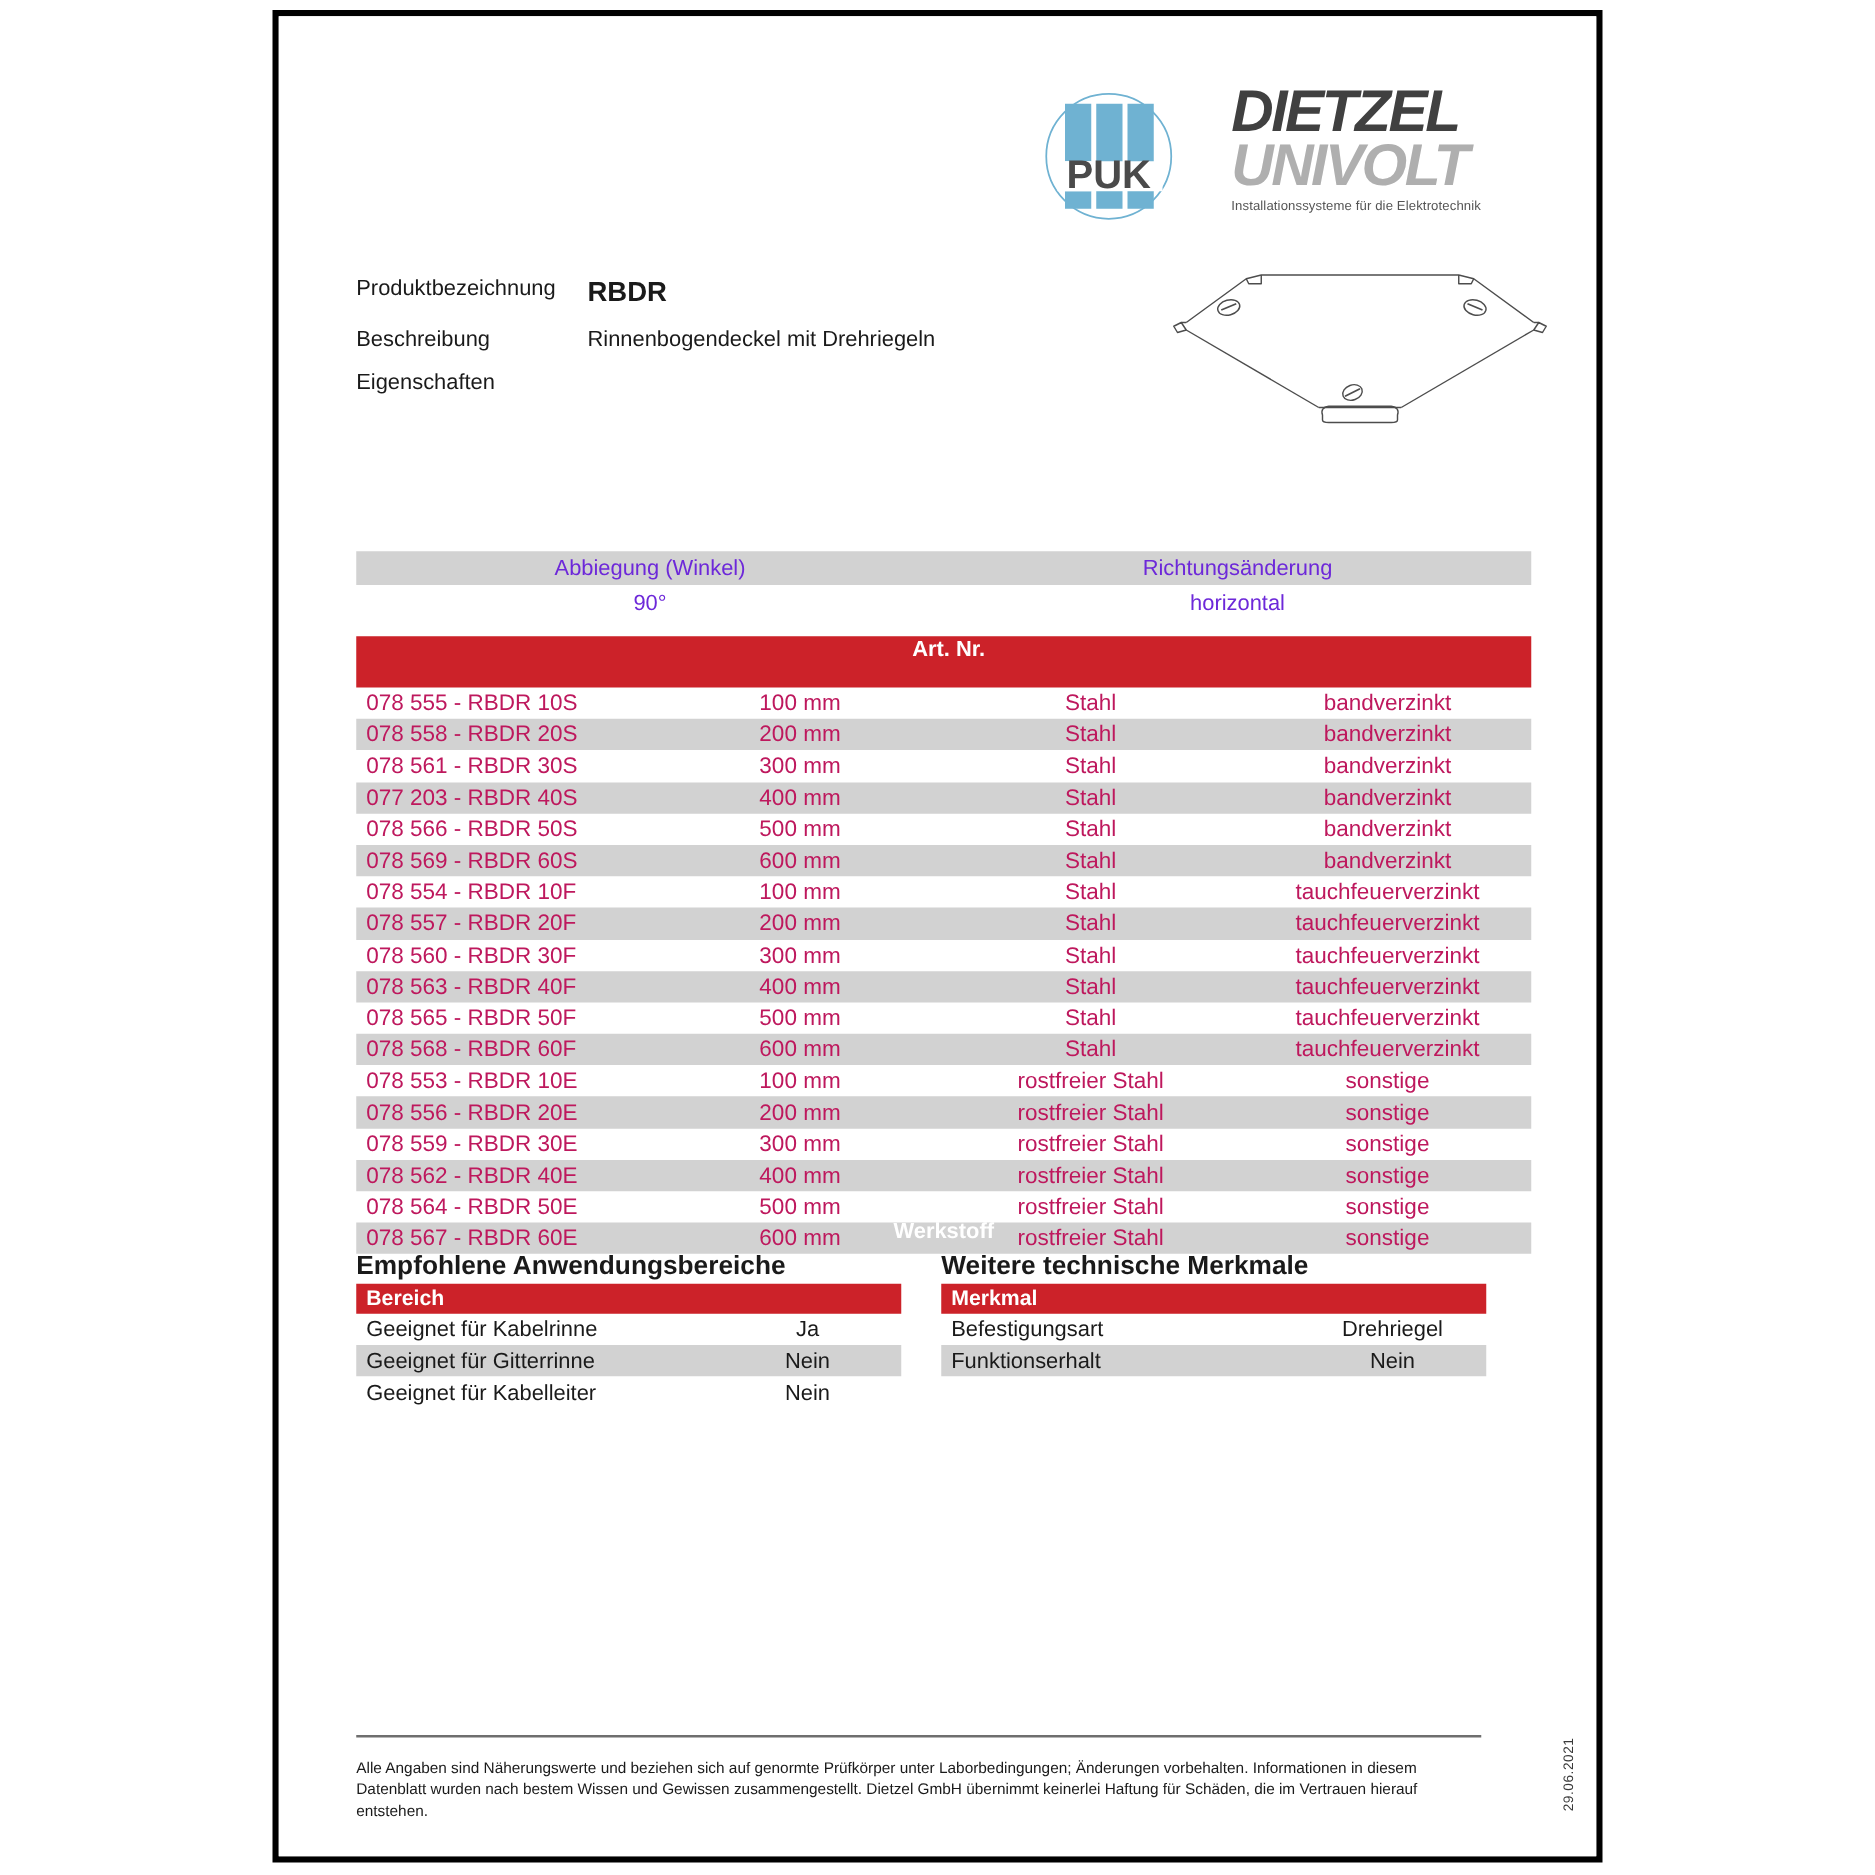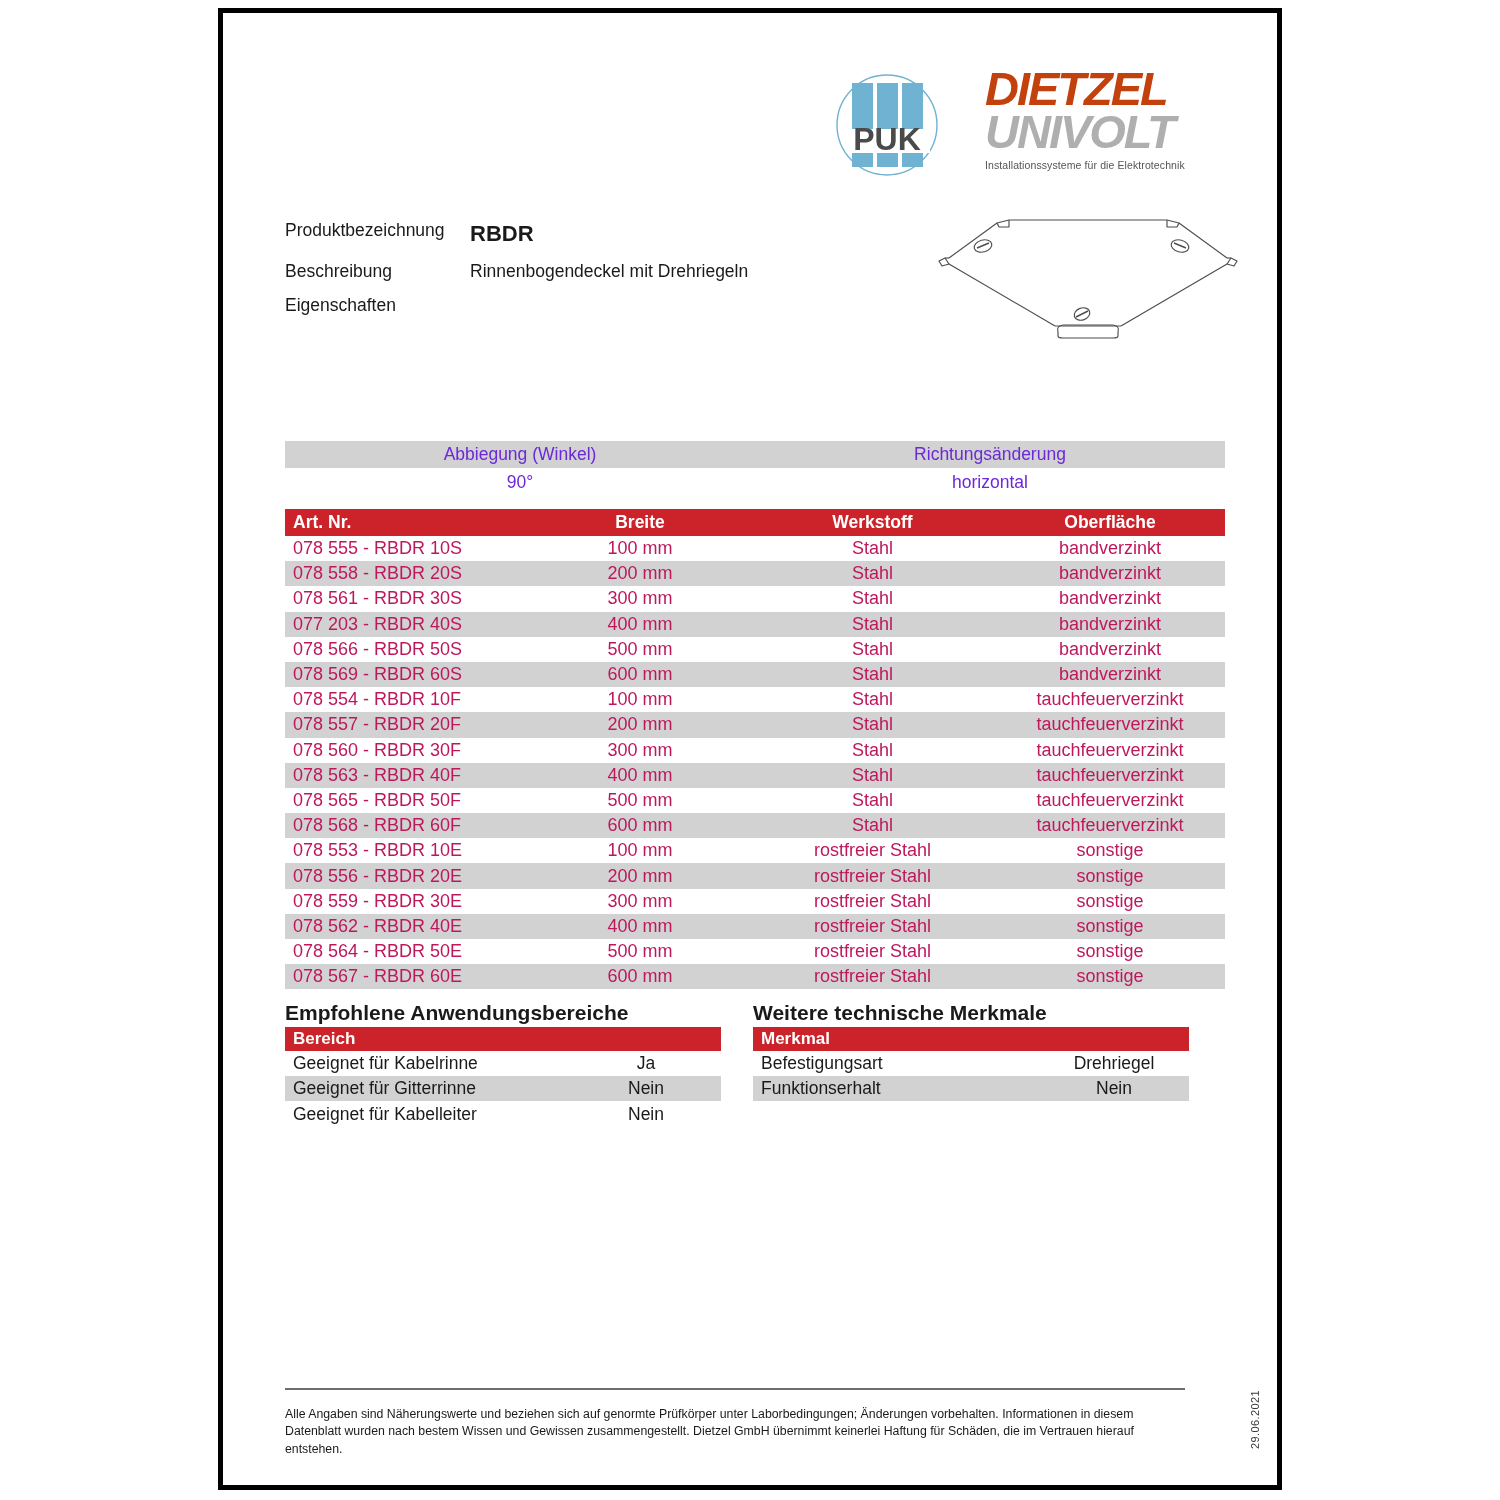--- a/index.html
+++ b/index.html
@@ -77,21 +77,21 @@
     height: 125px;
   }
   .dietzel-word {
     font-weight: bold;
     font-style: italic;
     letter-spacing: -2px;
     line-height: 0.92;
   }
   #dietzel-top {
     font-size: 47px;
-    color: #c2410c;
+    color: #404040;
   }
   #dietzel-bottom {
     font-size: 47px;
     color: #AFAFAF;
   }
   #dietzel-tag {
     font-size: 10.5px;
     color: #555555;
     margin-top: 6px;
     letter-spacing: 0.1px;
@@ -162,25 +162,26 @@
   
   #article-table {
     position: absolute;
     left: 62px;
     top: 496px;
     width: 940px;
   }
   .art-header {
     display: flex;
     background: #CC2229;
-    height: 27px;
+    height: 41px;
     align-items: center;
     color: #ffffff;
     font-weight: bold;
     font-size: 17.5px;
+    flex-direction: column;
   }
   .art-row {
     display: flex;
     height: 25.2px;
     align-items: center;
     font-size: 18px;
     color: #be185d;
   }
   .art-row.alt {
     background: #D2D2D2;

